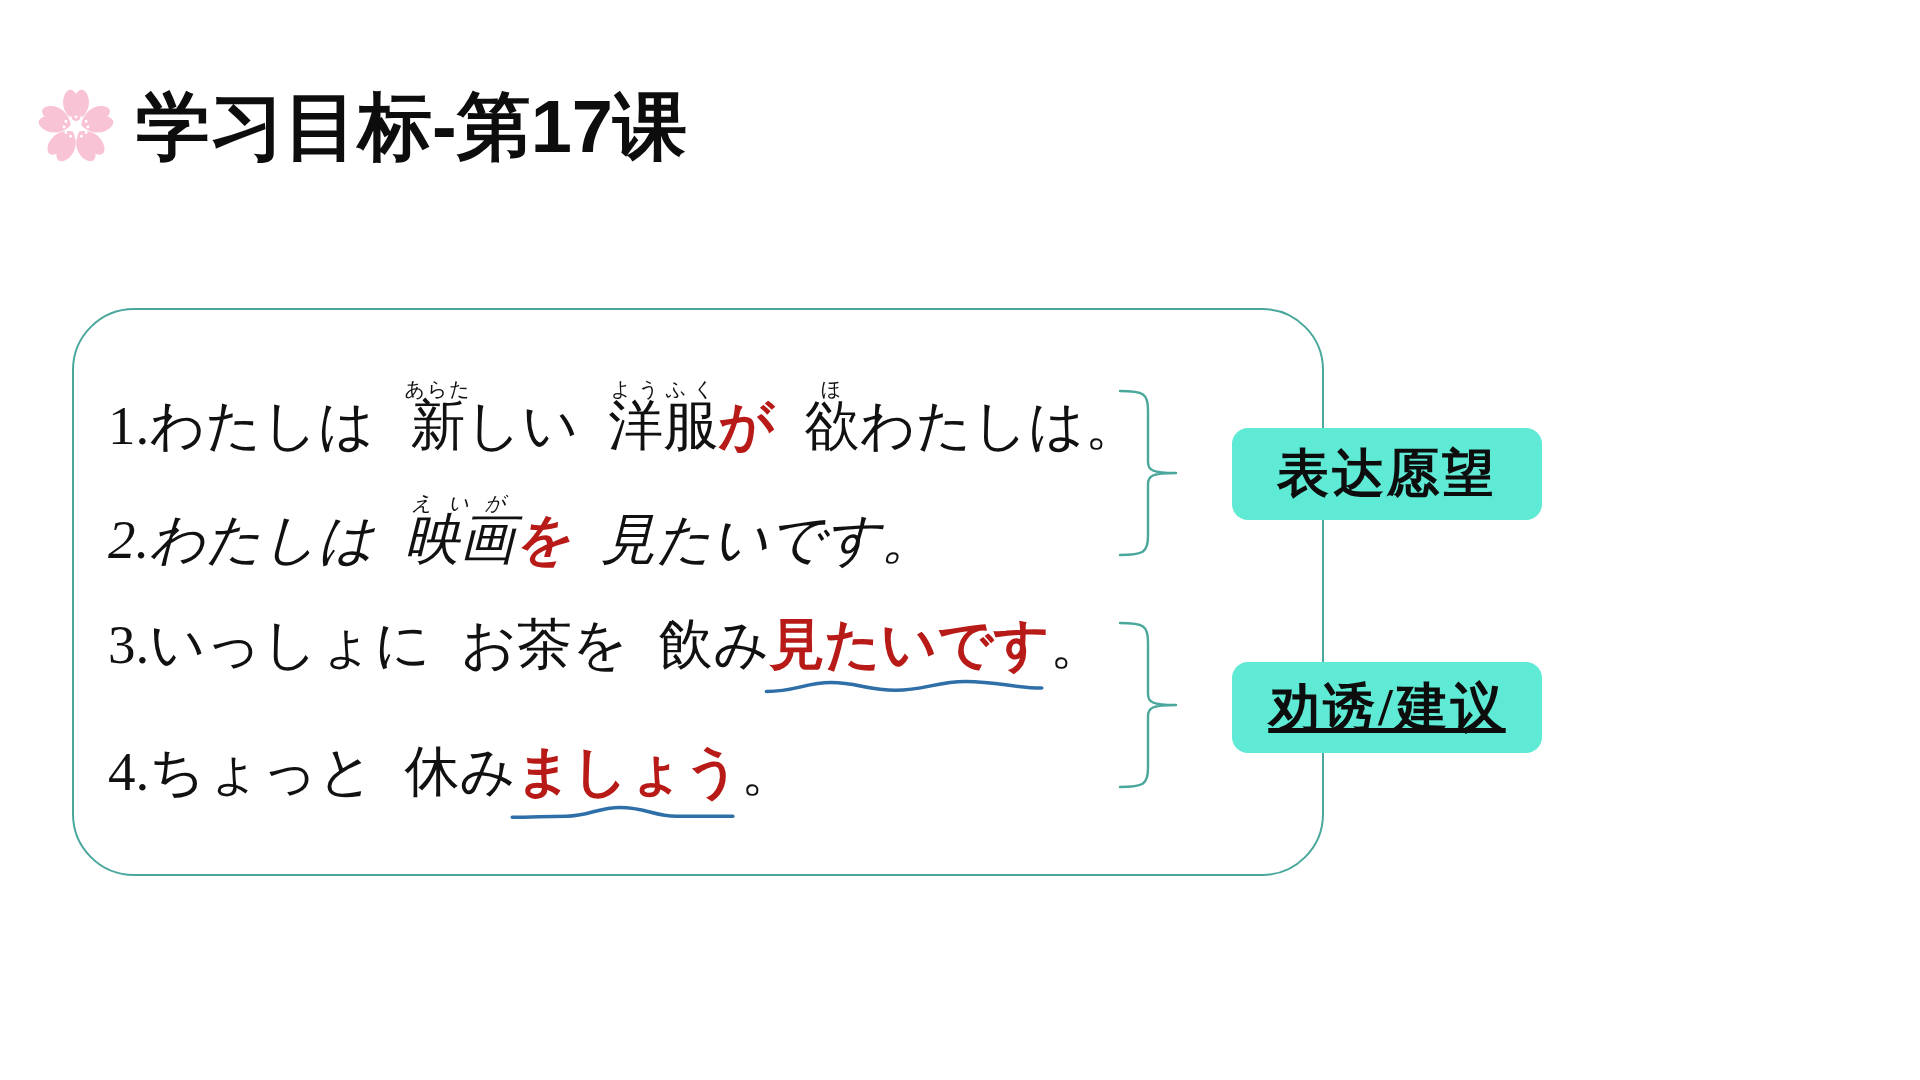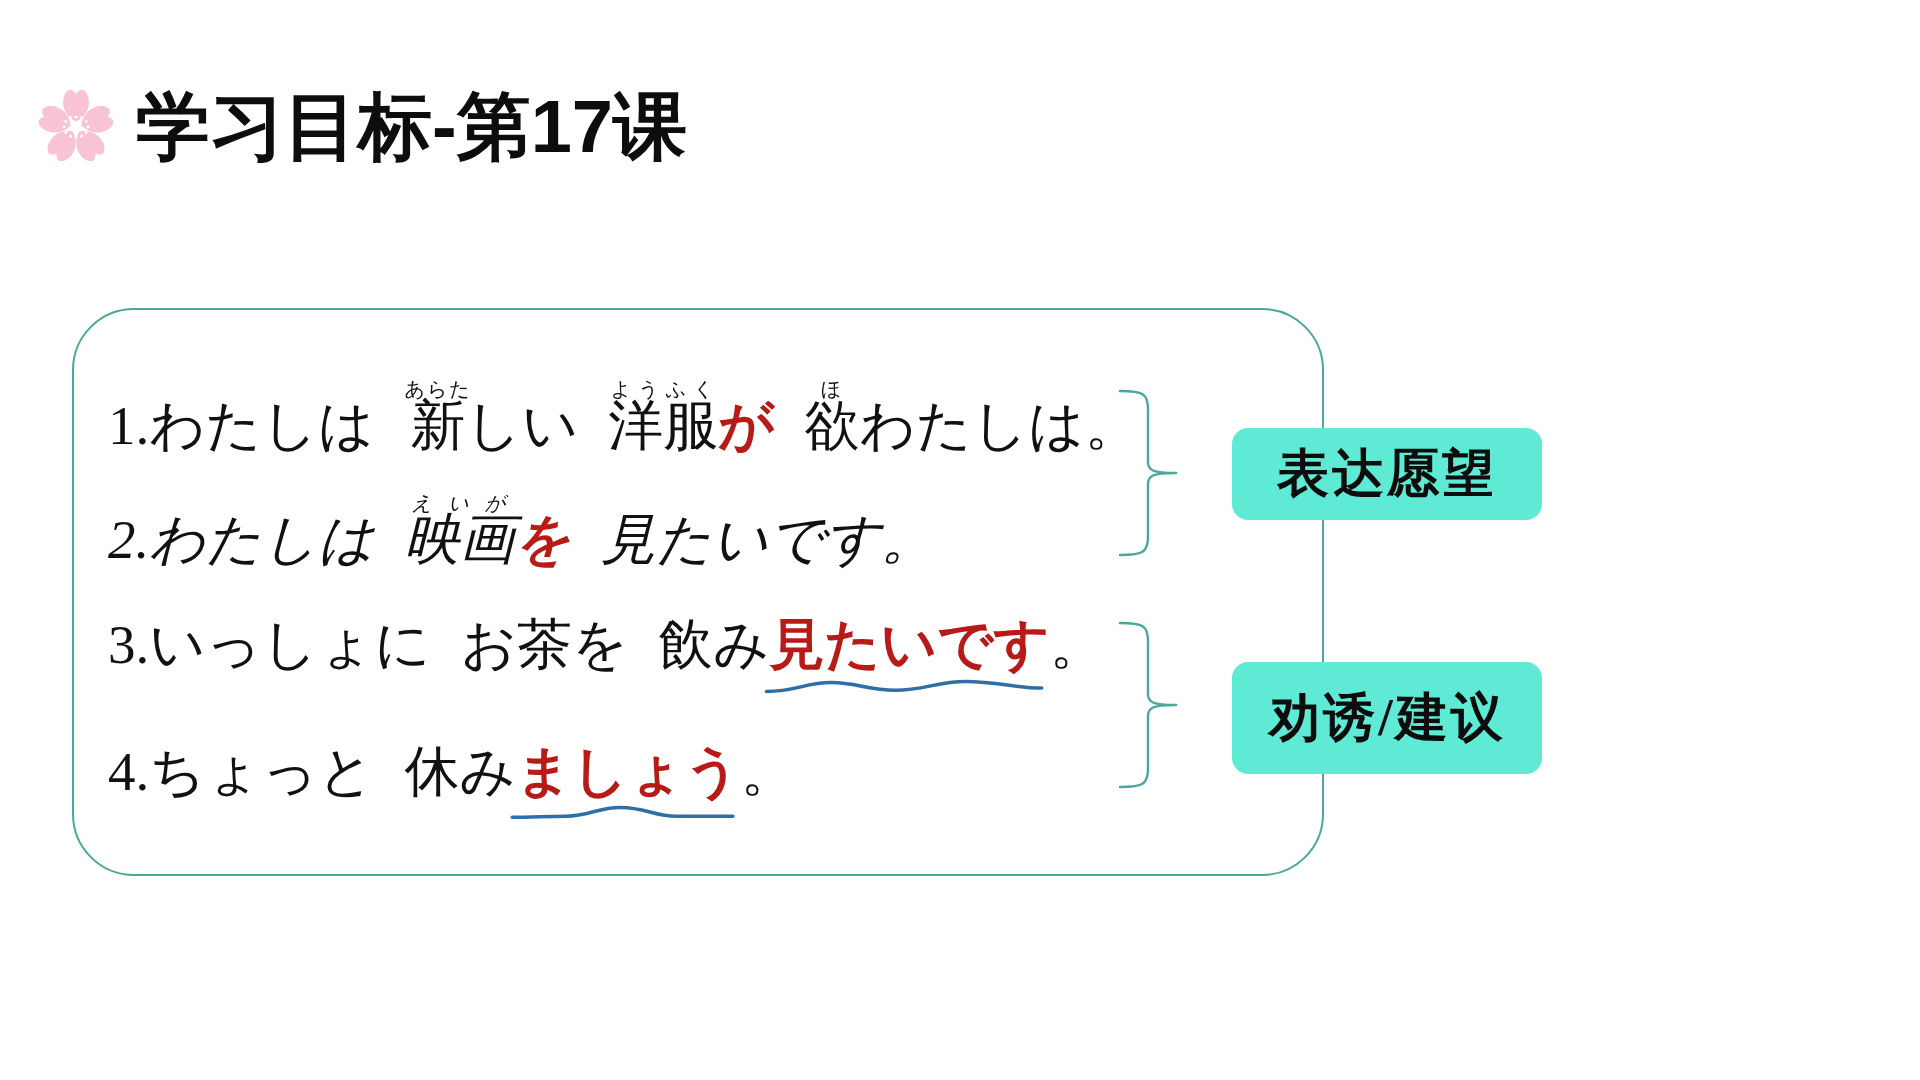--- a/index.html
+++ b/index.html
@@ -101,21 +101,21 @@
     align-items:center;
     justify-content:center;
     font-family:"Liberation Serif", serif;
     font-weight:bold;
     font-size:52px;
     color:#0d0d0d;
     letter-spacing:3px;
     box-sizing:border-box;
   }
   .tag1{ left:1232px; top:428px; width:310px; height:92px; }
-  .tag2{ left:1232px; top:662px; width:310px; height:112px; }
+  .tag2{ left:1232px; top:662px; width:310px; height:91px;text-decoration:underline; }
 </style>
 </head>
 <body>
 
 <div class="title-row">
   <svg class="sakura-icon" viewBox="0 0 100 100">
     <g fill="#f8c3d5">
 
       <g transform="translate(50,50)">
         <g transform="rotate(0)">

